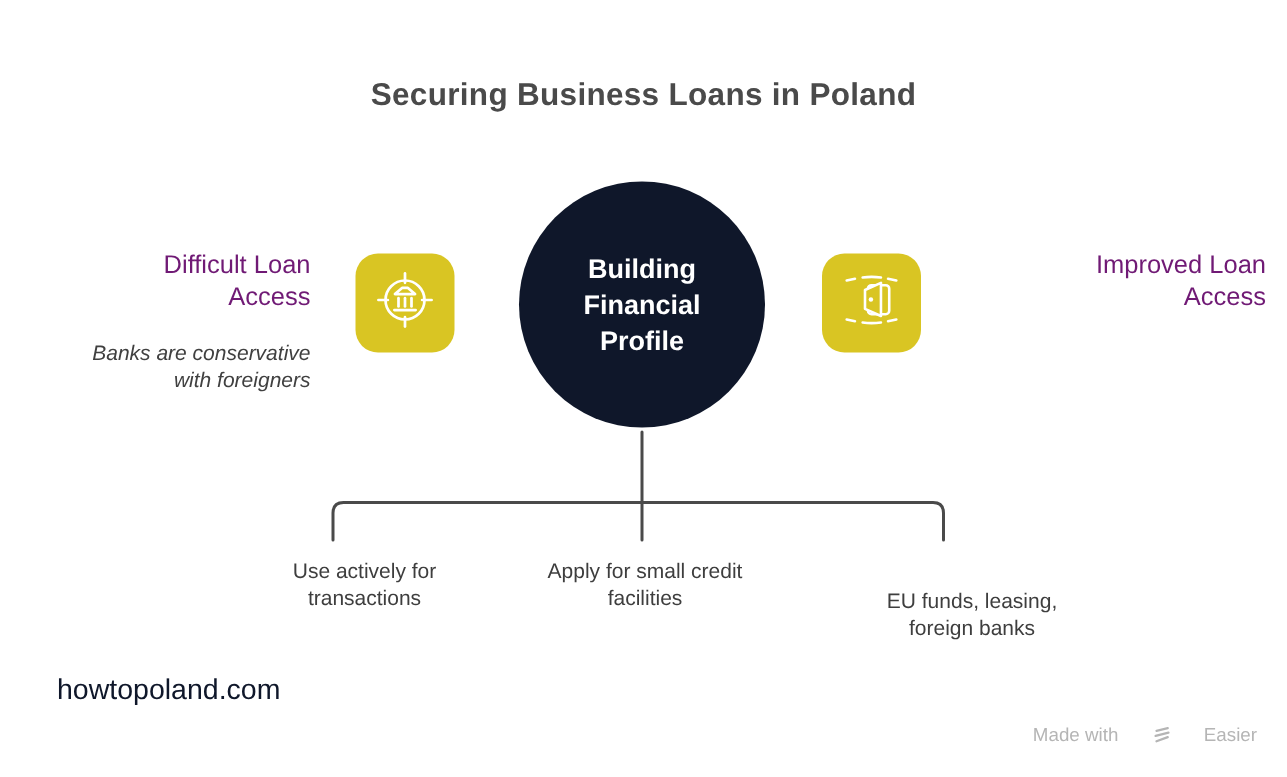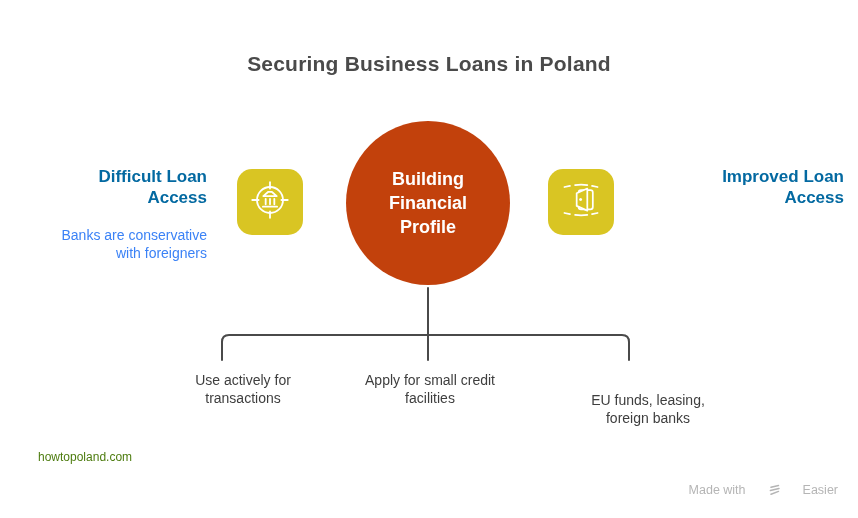--- a/index.html
+++ b/index.html
@@ -22,49 +22,50 @@
     font-size: 21px;
     font-weight: 700;
     color: #4a4a4a;
     letter-spacing: .2px;
   }
 
   .side-heading {
     position: absolute;
     font-size: 17px;
     line-height: 21px;
-    font-weight: 700;
-    color: #0369a1;
+    font-weight: 400;
+    color: #701a75;
     padding-left: 24px;
   }
   .side-desc {
     position: absolute;
     font-size: 14px;
     line-height: 18px;
-    color: #3b82f6;
+    color: #404040;
+    font-style: italic;
   }
   .left-align-box { left: 0; width: 207px; text-align: right; }
   .right-align-box { left: 644px; width: 200px; text-align: right; }
 
   .icon-tile {
     position: absolute;
     width: 66px; height: 66px;
     border-radius: 15px;
     background: #d9c523;
     display: flex; align-items: center; justify-content: center;
   }
   #left-icon-tile  { left: 237px; top: 169px; }
   #right-icon-tile { left: 548px; top: 169px; }
 
   .center-circle {
     position: absolute;
     left: 346px; top: 121px;
     width: 164px; height: 164px;
     border-radius: 50%;
-    background: #c2410c;
+    background: #0f172a;
     display: flex; align-items: center; justify-content: center;
     text-align: center;
     color: #ffffff;
     font-size: 18px;
     line-height: 24px;
     font-weight: 700;
   }
 
   .connector-svg {
     position: absolute;
@@ -82,22 +83,22 @@
     line-height: 18px;
     color: #3e3e3e;
   }
   #bottom-label-0 { left: 143px; }
   #bottom-label-1 { left: 330px; }
   #bottom-label-2 { left: 548px; margin-top: 20px; }
 
   .site-credit {
     position: absolute;
     left: 38px; top: 450px;
-    font-size: 12px;
-    color: #4d7c0f;
+    font-size: 19px;
+    color: #0f172a;
   }
   .napkin-credit {
     position: absolute;
     right: 20px; top: 483px;
     display: flex; align-items: center; gap: 22px;
     font-size: 12.5px;
     color: #b5b5b5;
   }
 </style>
 </head>

